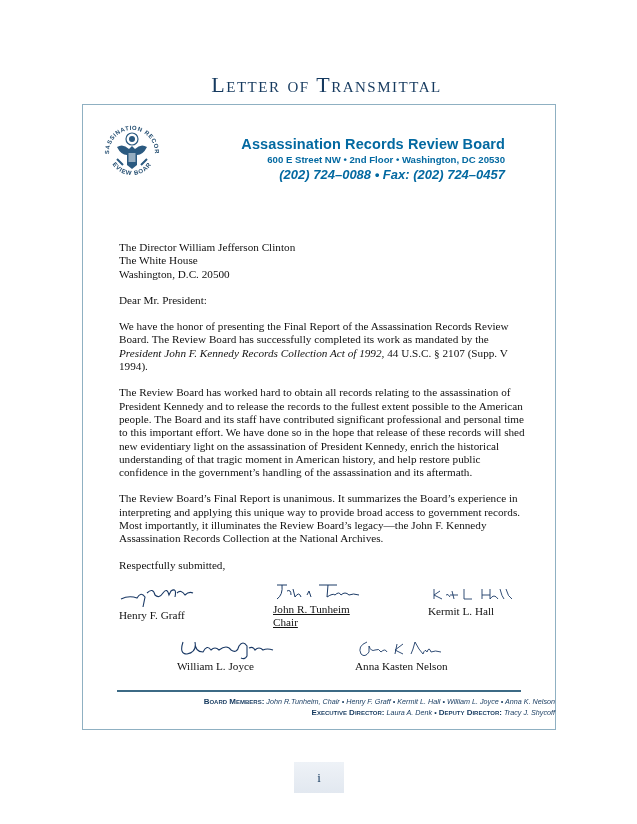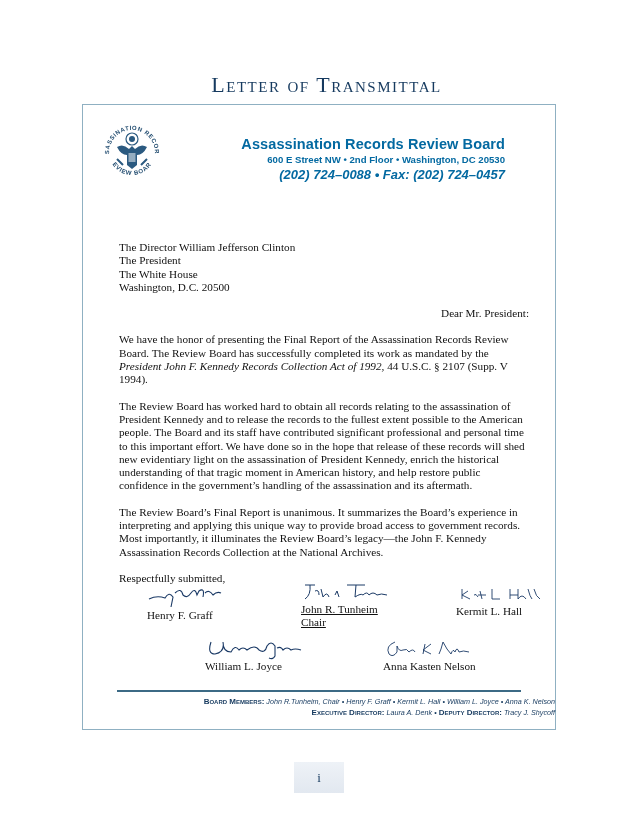--- a/index.html
+++ b/index.html
@@ -26,25 +26,25 @@
   .lh-org { font-size: 14.5px; font-weight: bold; letter-spacing: 0.1px; }
   .lh-addr { font-size: 9.6px; font-weight: bold; margin-top: 2px; text-align: right; }
   .lh-phone { font-size: 13px; font-weight: bold; font-style: italic; margin-top: 2px; }
 
   .letter-body {
     position: absolute; left: 36px; top: 96px; width: 410px;
     font-size: 11.2px; line-height: 13.3px; color: #111;
   }
   .date { margin-top: 0; }
   .addressee { margin-top: 40px; }
-  .salutation { margin-top: 13px; text-align: right; }
+  .salutation { margin-top: 13px; }
   .para { margin-top: 13px; }
   .para em { font-style: italic; }
   .closing { margin-top: 13px; }
-  .sig-block { position: absolute; font-size: 11.2px; line-height: 13.3px; margin-left: 28px; }
+  .sig-block { position: absolute; font-size: 11.2px; line-height: 13.3px; }
   .sig-block svg { display: block; }
 
   .footer-rule {
     position: absolute; left: 34px; top: 585px; width: 404px; height: 1.5px; background: #3c6a85;
   }
   .footer {
     position: absolute; left: 0; top: 591px; width: 100%; text-align: right;
     font-family: "Liberation Sans", "DejaVu Sans", sans-serif; font-size: 7.2px; color: #163a5f; line-height: 11px;
   }
   .footer .lbl { font-weight: bold; font-variant: small-caps; font-size: 8px; }
@@ -85,21 +85,20 @@
 
   <div class="letterhead">
     <div class="lh-org">Assassination Records Review Board</div>
     <div class="lh-addr">600 E Street NW • 2nd Floor • Washington, DC 20530</div>
     <div class="lh-phone">(202) 724–0088 • Fax: (202) 724–0457</div>
   </div>
 
   <div class="letter-body">
     <div class="addressee">
       <div>The Director William Jefferson Clinton</div>
-      <div>The President</div>
       <div>The White House</div>
       <div>Washington, D.C. 20500</div>
     </div>
     <div class="salutation">Dear Mr. President:</div>
     <p class="para"><span>We have the honor of presenting the Final Report of the Assassination Records Review Board.  The Review Board has successfully completed its work as mandated by the </span><em>President John F. Kennedy Records Collection Act of 1992,</em><span> 44 U.S.C. § 2107 (Supp. V 1994).</span></p>
     <p class="para">The Review Board has worked hard to obtain all records relating to the assassination of President Kennedy and to release the records to the fullest extent possible to the American people.  The Board and its staff have contributed significant professional and personal time to this important effort.  We have done so in the hope that release of these records will shed new evidentiary light on the assassination of President Kennedy, enrich the historical understanding of that tragic moment in American history, and help restore public confidence in the government’s handling of the assassination and its aftermath.</p>
     <p class="para">The Review Board’s Final Report is unanimous.  It summarizes the Board’s experience in interpreting and applying this unique way to provide broad access to government records.  Most importantly, it illuminates the Review Board’s legacy—the John F. Kennedy Assassination Records Collection at the National Archives.</p>
     <div class="closing">Respectfully submitted,</div>
   </div>
 

